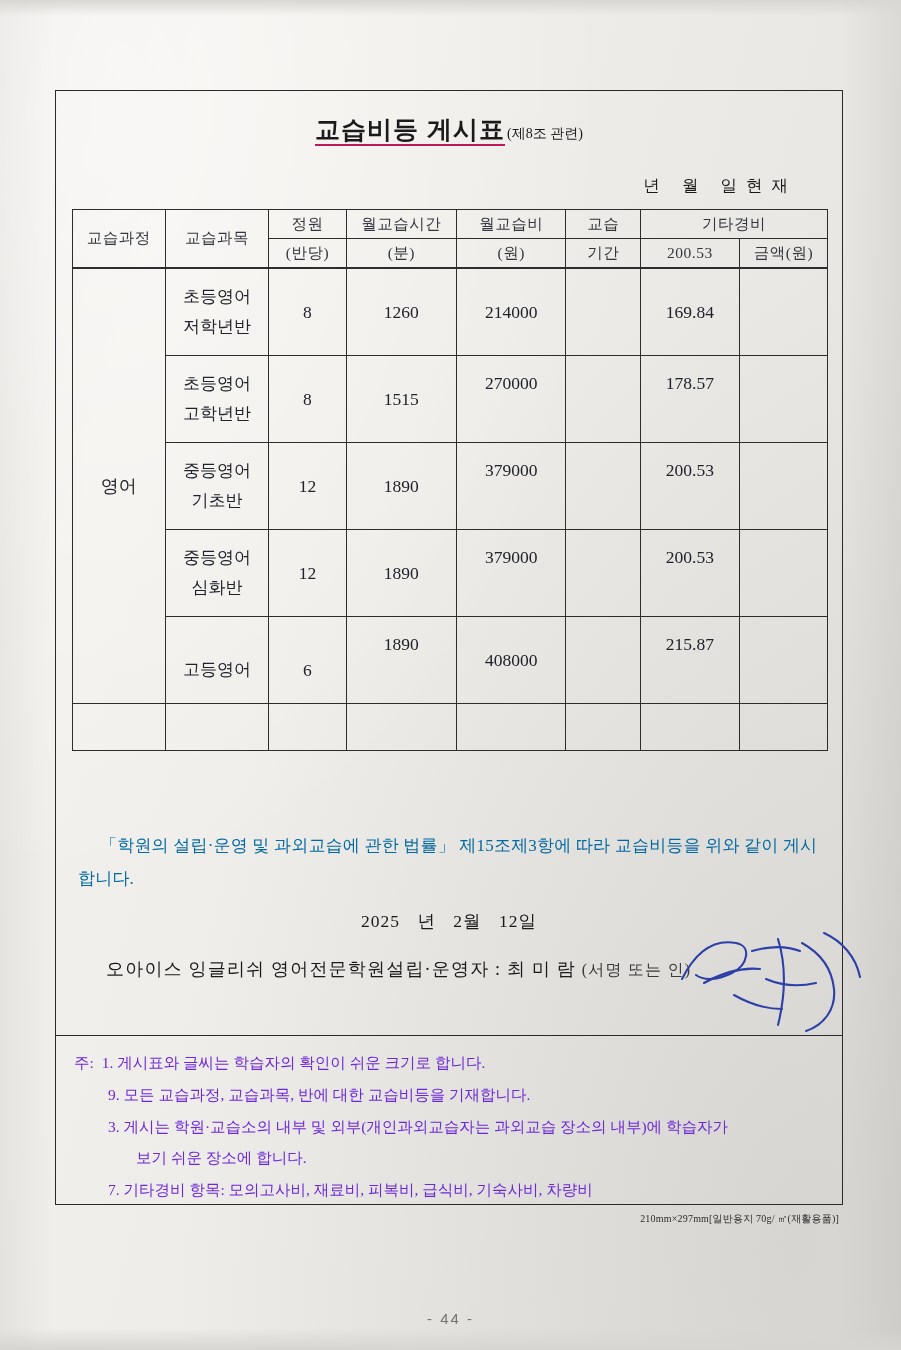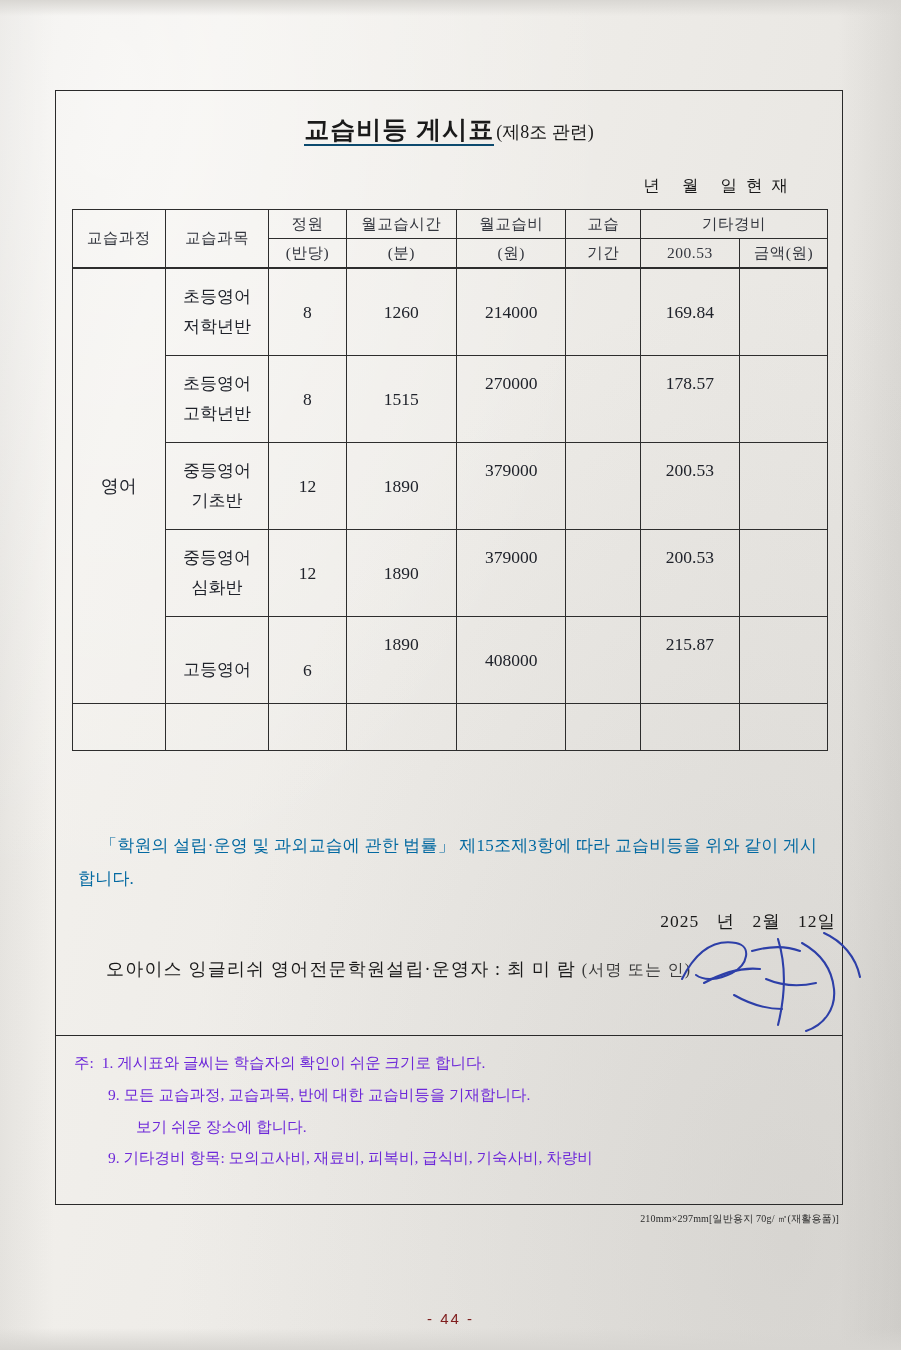--- a/index.html
+++ b/index.html
@@ -62,26 +62,26 @@
     position: absolute;
     left: 0; right: 0;
     top: 22px;
     text-align: center;
   }
   .title-main {
     font-family: "Liberation Sans", sans-serif;
     font-weight: bold;
     font-size: 25px;
     letter-spacing: 1px;
-    border-bottom: 2px solid #0c4a6e;
+    border-bottom: 2px solid #be185d;
     padding-bottom: 1px;
   }
   .title-sub {
     font-family: "Liberation Serif", serif;
-    font-size: 18px;
+    font-size: 14px;
     margin-left: 2px;
   }
 
   .date-line {
     position: absolute;
     right: 45px;
     top: 84px;
     font-size: 16.5px;
     letter-spacing: 9px;
   }
@@ -146,21 +146,21 @@
     line-height: 1.95;
     text-indent: 22px;
     letter-spacing: 0.2px;
     color: #0369a1;
   }
 
   .date-signed {
     position: absolute;
     left: 0; right: 0;
     top: 818px;
-    text-align: right;
+    text-align: center;
     font-size: 17.5px;
     letter-spacing: 1px;
   }
   .date-signed span { margin: 0 6px; }
 
   .signature-line {
     position: absolute;
     left: 50px;
     top: 866px;
     font-size: 18px;
@@ -208,21 +208,21 @@
     letter-spacing: 0.2px;
   }
   .page-num {
     position: absolute;
     left: 0; right: 0;
     top: 1310px;
     text-align: center;
     font-family: "Liberation Sans", sans-serif;
     font-size: 15px;
     letter-spacing: 2px;
-    color: #7f1d1d;
+    color: #737373;
   }
 </style>
 </head>
 <body>
 
 <div class="page-scan"></div>
 <div class="edge-top"></div>
 <div class="edge-bottom"></div>
 
 <div class="doc-frame">
@@ -368,24 +368,27 @@
   <div class="notes-divider"></div>
 
   <div class="notes">
     <div class="note-item">
       <span class="note-label">주:</span>
       <span>1.  게시표와 글씨는 학습자의 확인이 쉬운 크기로 합니다.</span>
     </div>
     <div class="note-item note-cont">
       <span>9.  모든 교습과정, 교습과목, 반에 대한 교습비등을 기재합니다.</span>
     </div>
+    <div class="note-item note-cont">
+      <span>3.  게시는 학원·교습소의 내부 및 외부(개인과외교습자는 과외교습 장소의 내부)에 학습자가</span>
+    </div>
     <div class="note-item note-cont" style="padding-left:62px;">
       <span>보기 쉬운 장소에 합니다.</span>
     </div>
     <div class="note-item note-cont">
-      <span>9.  기타경비 항목: 모의고사비, 재료비, 피복비, 급식비, 기숙사비, 차량비</span>
+      <span>7.  기타경비 항목: 모의고사비, 재료비, 피복비, 급식비, 기숙사비, 차량비</span>
     </div>
   </div>
 
 </div>
 
 <div class="paper-spec">210mm×297mm[일반용지  70g/ ㎡(재활용품)]</div>
 <div class="page-num">- 44 -</div>
 
 </body></html>

